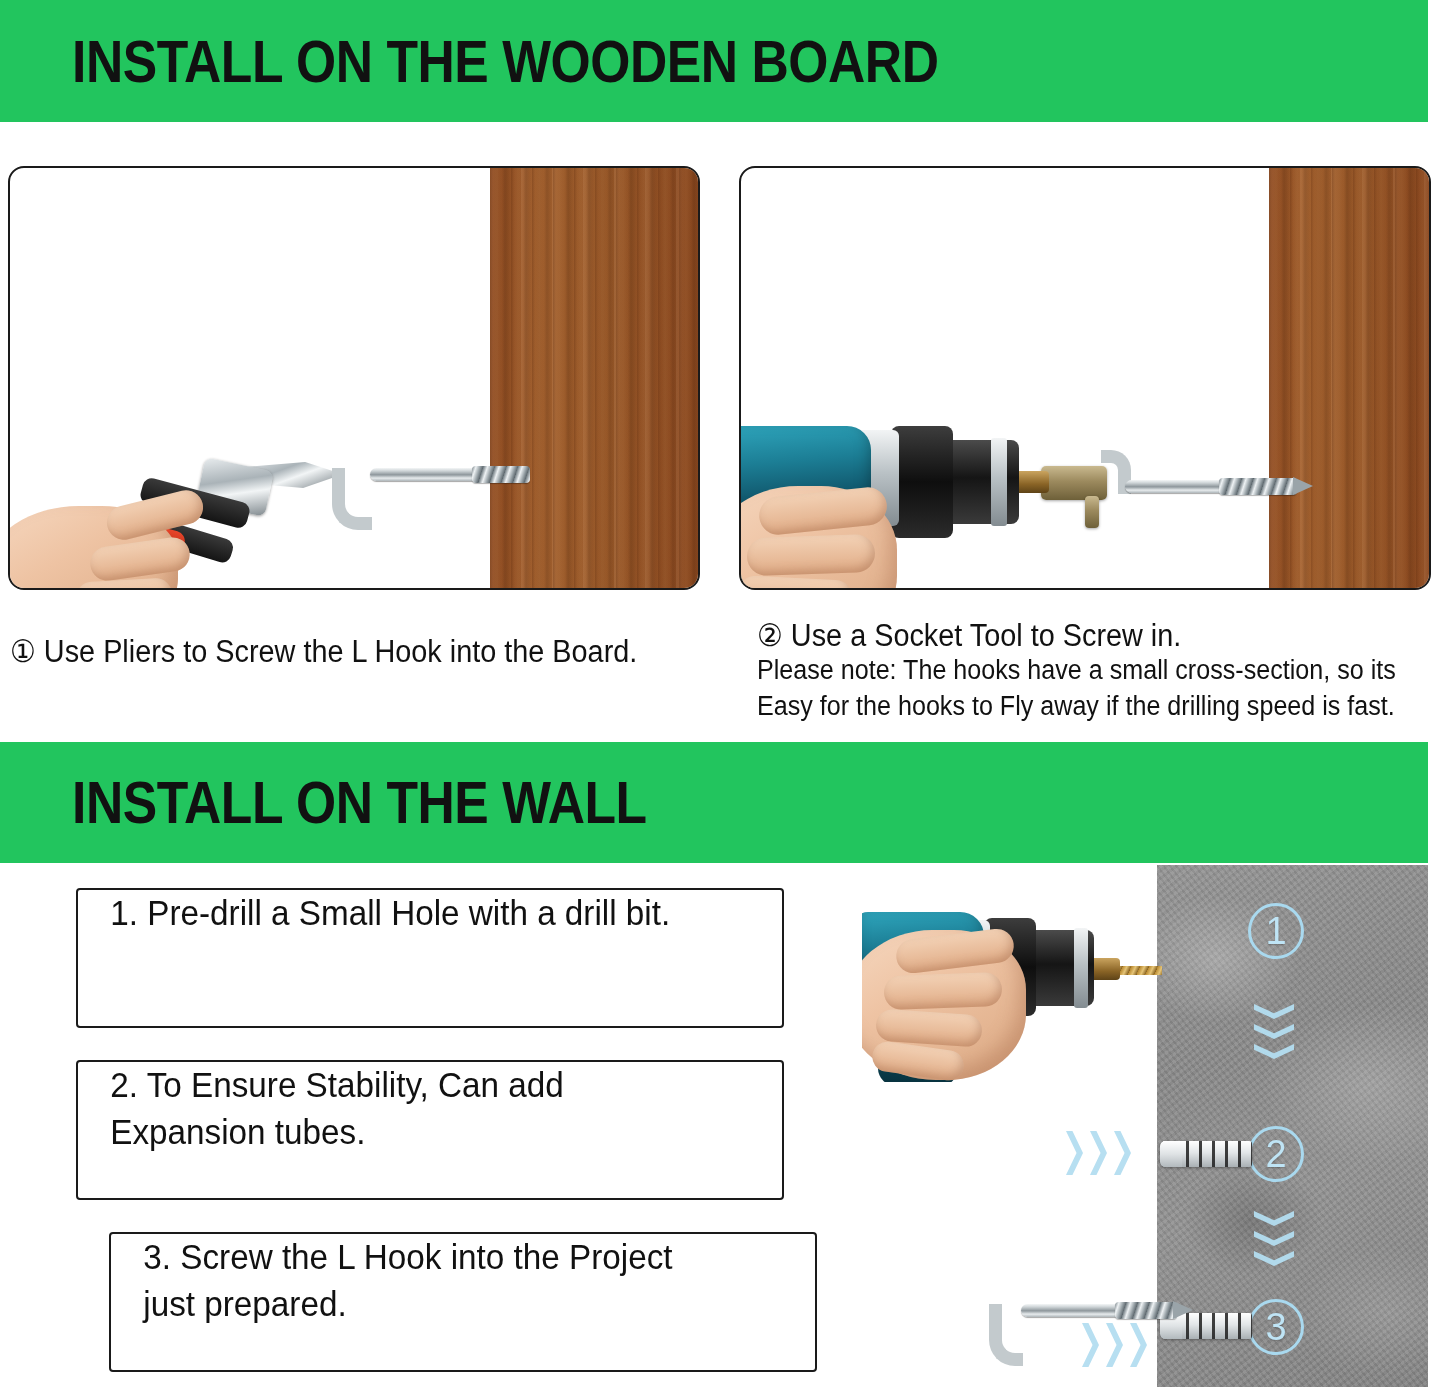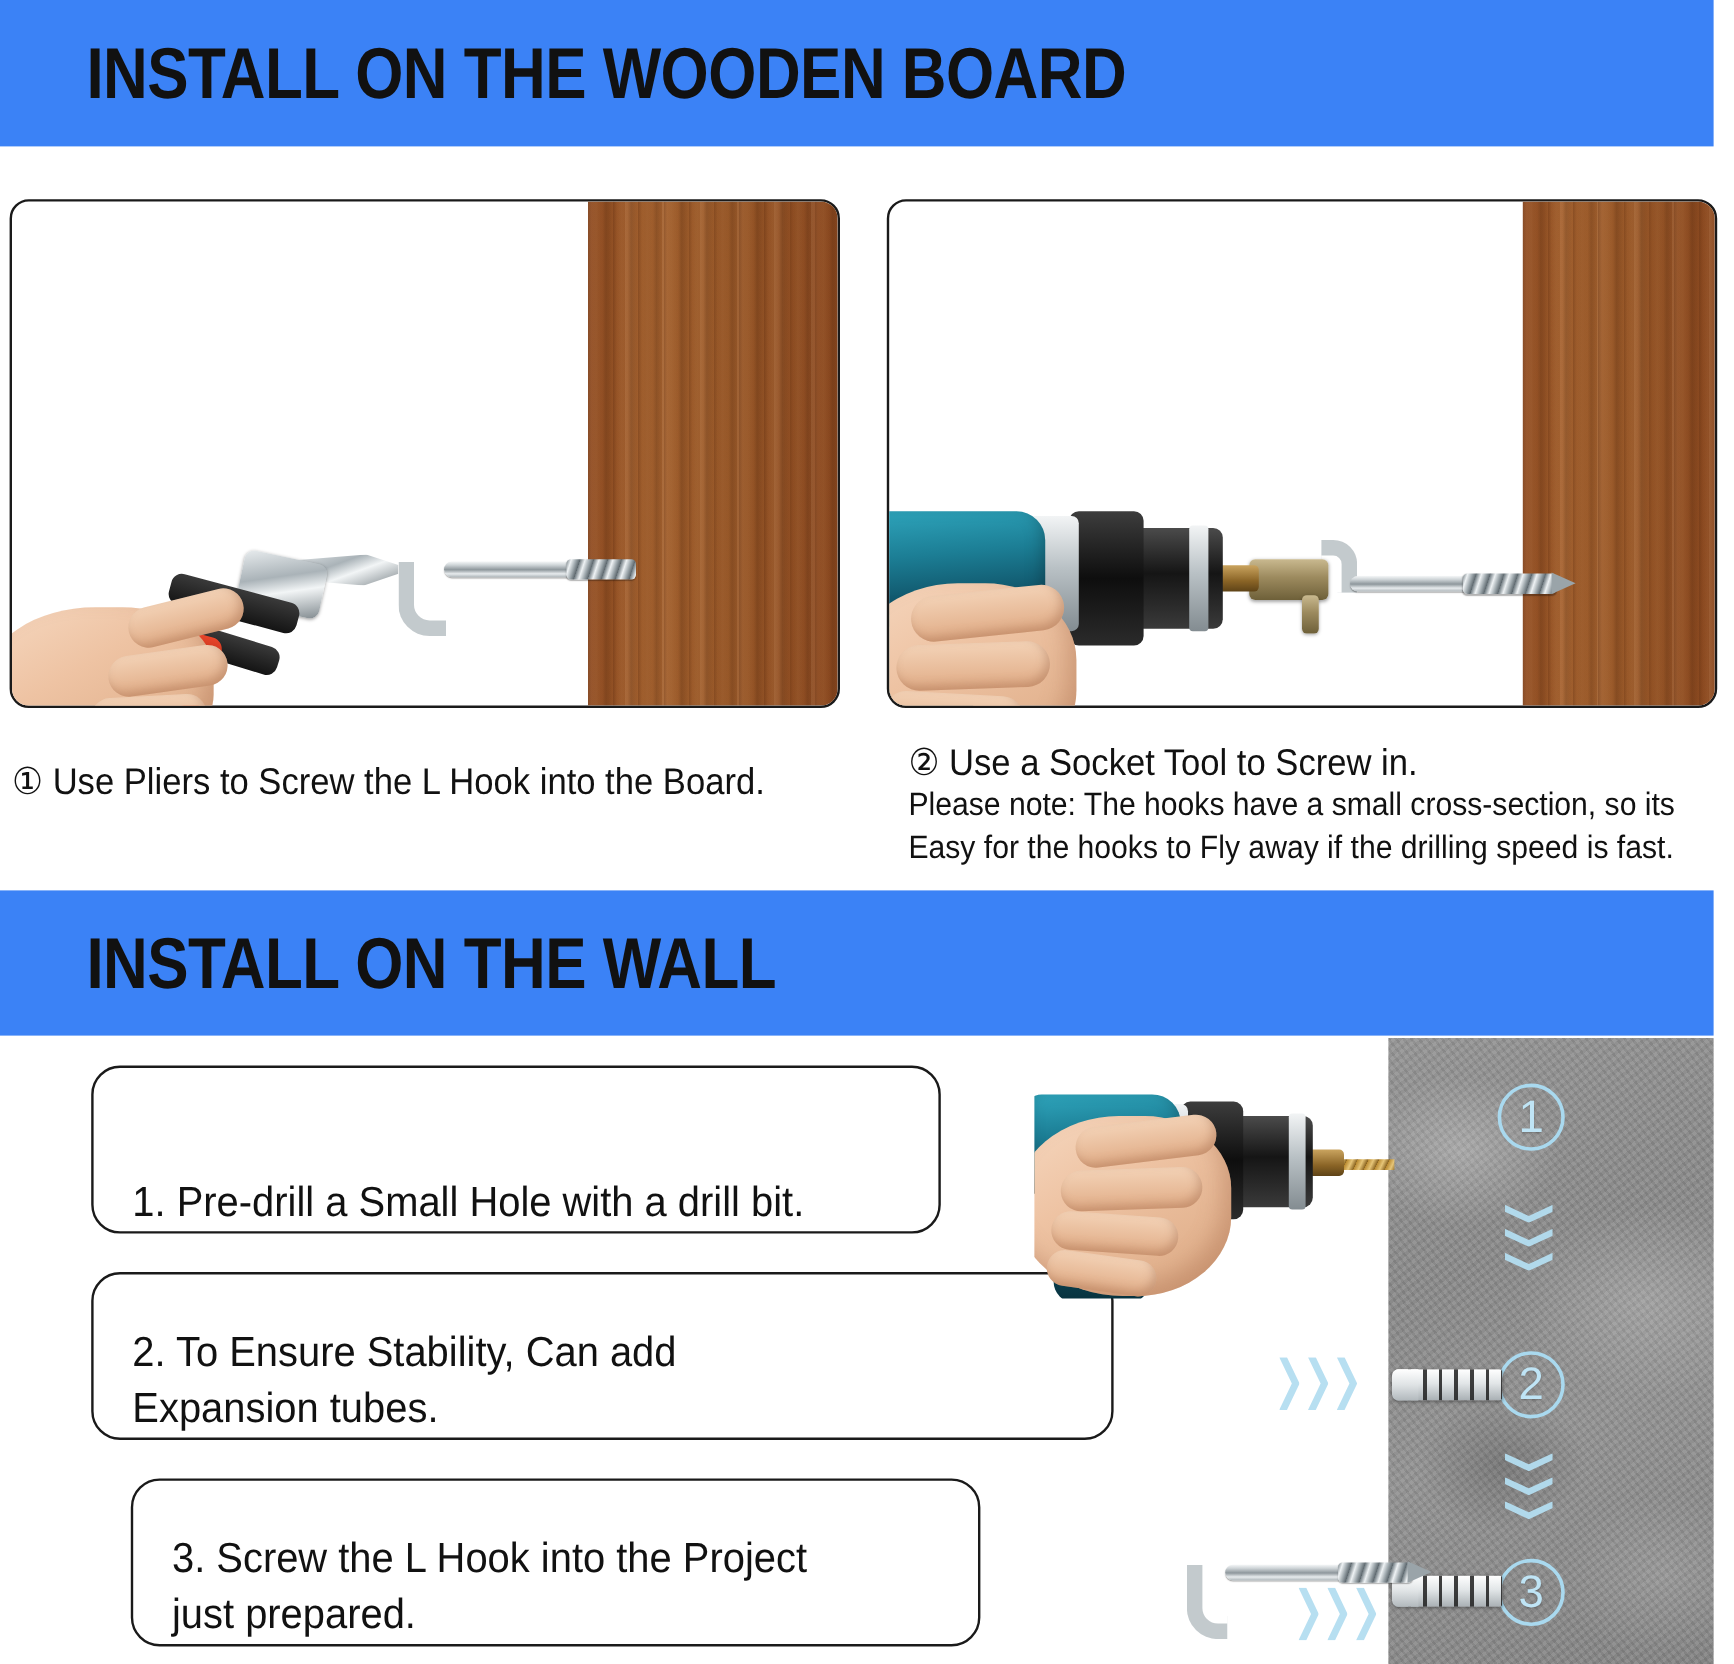--- a/index.html
+++ b/index.html
@@ -11,21 +11,21 @@
     font-family: "Liberation Sans", sans-serif;
     position: relative;
     overflow: hidden;
   }
 
   
   .band {
     position: absolute;
     left: 0;
     width: 1428px;
-    background: #3b82f6;
+    background: #22c55e;
     display: flex;
     align-items: center;
   }
   .band-title {
     font-family: "Liberation Sans Narrow", "Liberation Sans", sans-serif;
     font-weight: bold;
     color: #111;
     letter-spacing: -0.5px;
     transform: scaleX(0.86);
     transform-origin: left center;
@@ -190,37 +190,37 @@
   }
   #caption-1 { left: 10px; top: 633px; font-size: 31px; }
   #caption-2-main { left: 757px; top: 617px; font-size: 31px; }
   #caption-2-note1 { left: 757px; top: 655px; font-size: 27px; }
   #caption-2-note2 { left: 757px; top: 691px; font-size: 27px; }
 
   
   .step-box {
     position: absolute;
     border: 2.5px solid #1a1a1a;
-    border-radius: 24px;
+    border-radius: 4px;
     background: #fff;
     display: flex;
-    align-items: flex-end;
+    align-items: flex-start;
   }
   .step-text {
     font-family: "Liberation Sans Narrow", "Liberation Sans", sans-serif;
     font-size: 35px;
     color: #111;
     line-height: 1.34;
     padding-left: 34px;
     transform: scaleX(0.95);
     transform-origin: left center;
     white-space: pre-line;
   }
   #step-box-1 { left: 76px; top: 888px; width: 708px; height: 140px; }
-  #step-box-2 { left: 76px; top: 1060px; width: 852px; height: 140px; }
+  #step-box-2 { left: 76px; top: 1060px; width: 708px; height: 140px; }
   #step-box-3 { left: 76px; top: 1232px; width: 708px; height: 140px; margin-left: 33px; }
 
   
   #wall-slab {
     position: absolute;
     left: 1157px; top: 865px;
     width: 271px; height: 522px;
     background:
       radial-gradient(ellipse 120px 90px at 22% 18%, rgba(255,255,255,.22), transparent 70%),
       radial-gradient(ellipse 150px 110px at 78% 42%, rgba(255,255,255,.16), transparent 72%),

